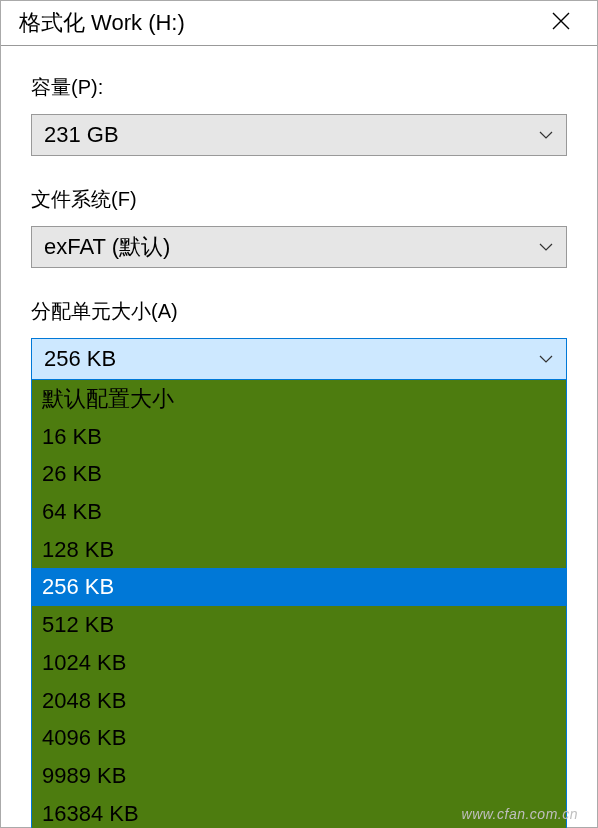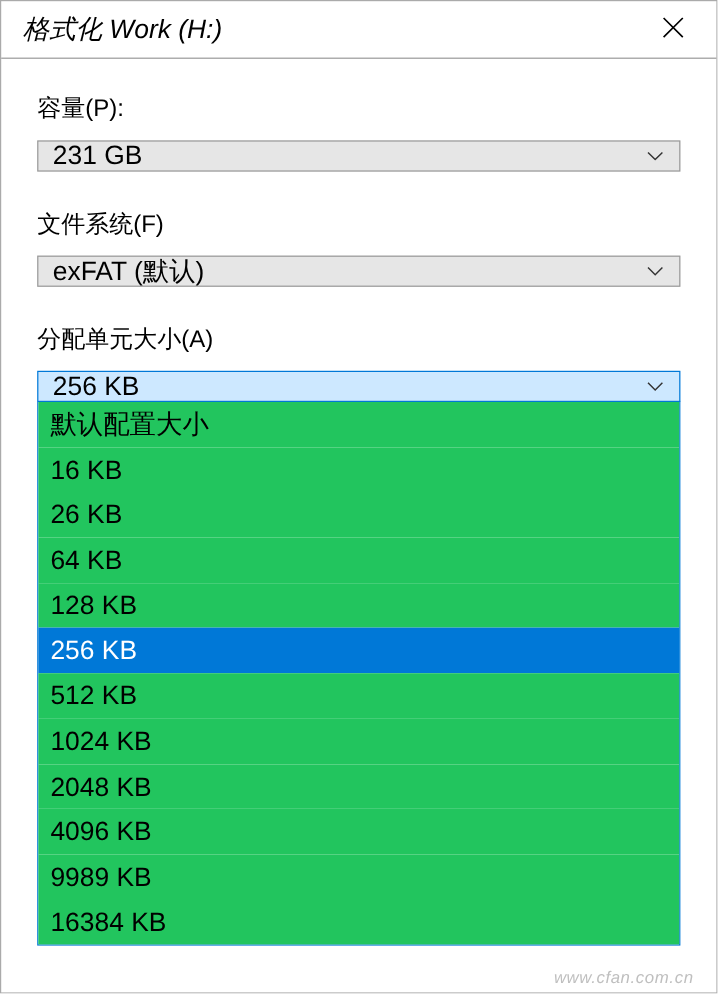--- a/index.html
+++ b/index.html
@@ -22,21 +22,20 @@
       height: 48px;
       display: flex;
       align-items: center;
       padding: 0 14px 0 18px;
       border-bottom: 1px solid #999;
     }
     .title {
       font-size: 22px;
       flex: 1;
       color: #000;
-      font-style: italic;
     }
     .close-btn {
       width: 44px;
       height: 44px;
       display: flex;
       align-items: center;
       justify-content: center;
       font-size: 22px;
       cursor: default;
     }
@@ -45,21 +44,21 @@
       padding: 28px 30px 10px 30px;
       display: flex;
       flex-direction: column;
     }
     .field-label {
       font-size: 20px;
       color: #000;
       margin-bottom: 13px;
     }
     .dropdown {
-      height: 26px;
+      height: 42px;
       border: 1px solid #999;
       background: #e6e6e6;
       display: flex;
       align-items: center;
       padding: 0 12px;
       margin-bottom: 30px;
       position: relative;
     }
     .dropdown-value {
       flex: 1;
@@ -83,21 +82,21 @@
       border: 1px solid #0078d7;
       border-top: 1px solid #0078d7;
       background: #fff;
       margin-top: -1px;
     }
     .dropdown-item {
       font-size: 22px;
       padding: 4px 10px;
       line-height: 1.35;
       color: #000;
-      background: #22c55e;
+      background: #4d7c0f;
     }
     .dropdown-item.selected {
       background: #0078d7;
       color: #fff;
     }
     .watermark {
       position: absolute;
       right: 20px;
       bottom: 6px;
       font-size: 14px;

